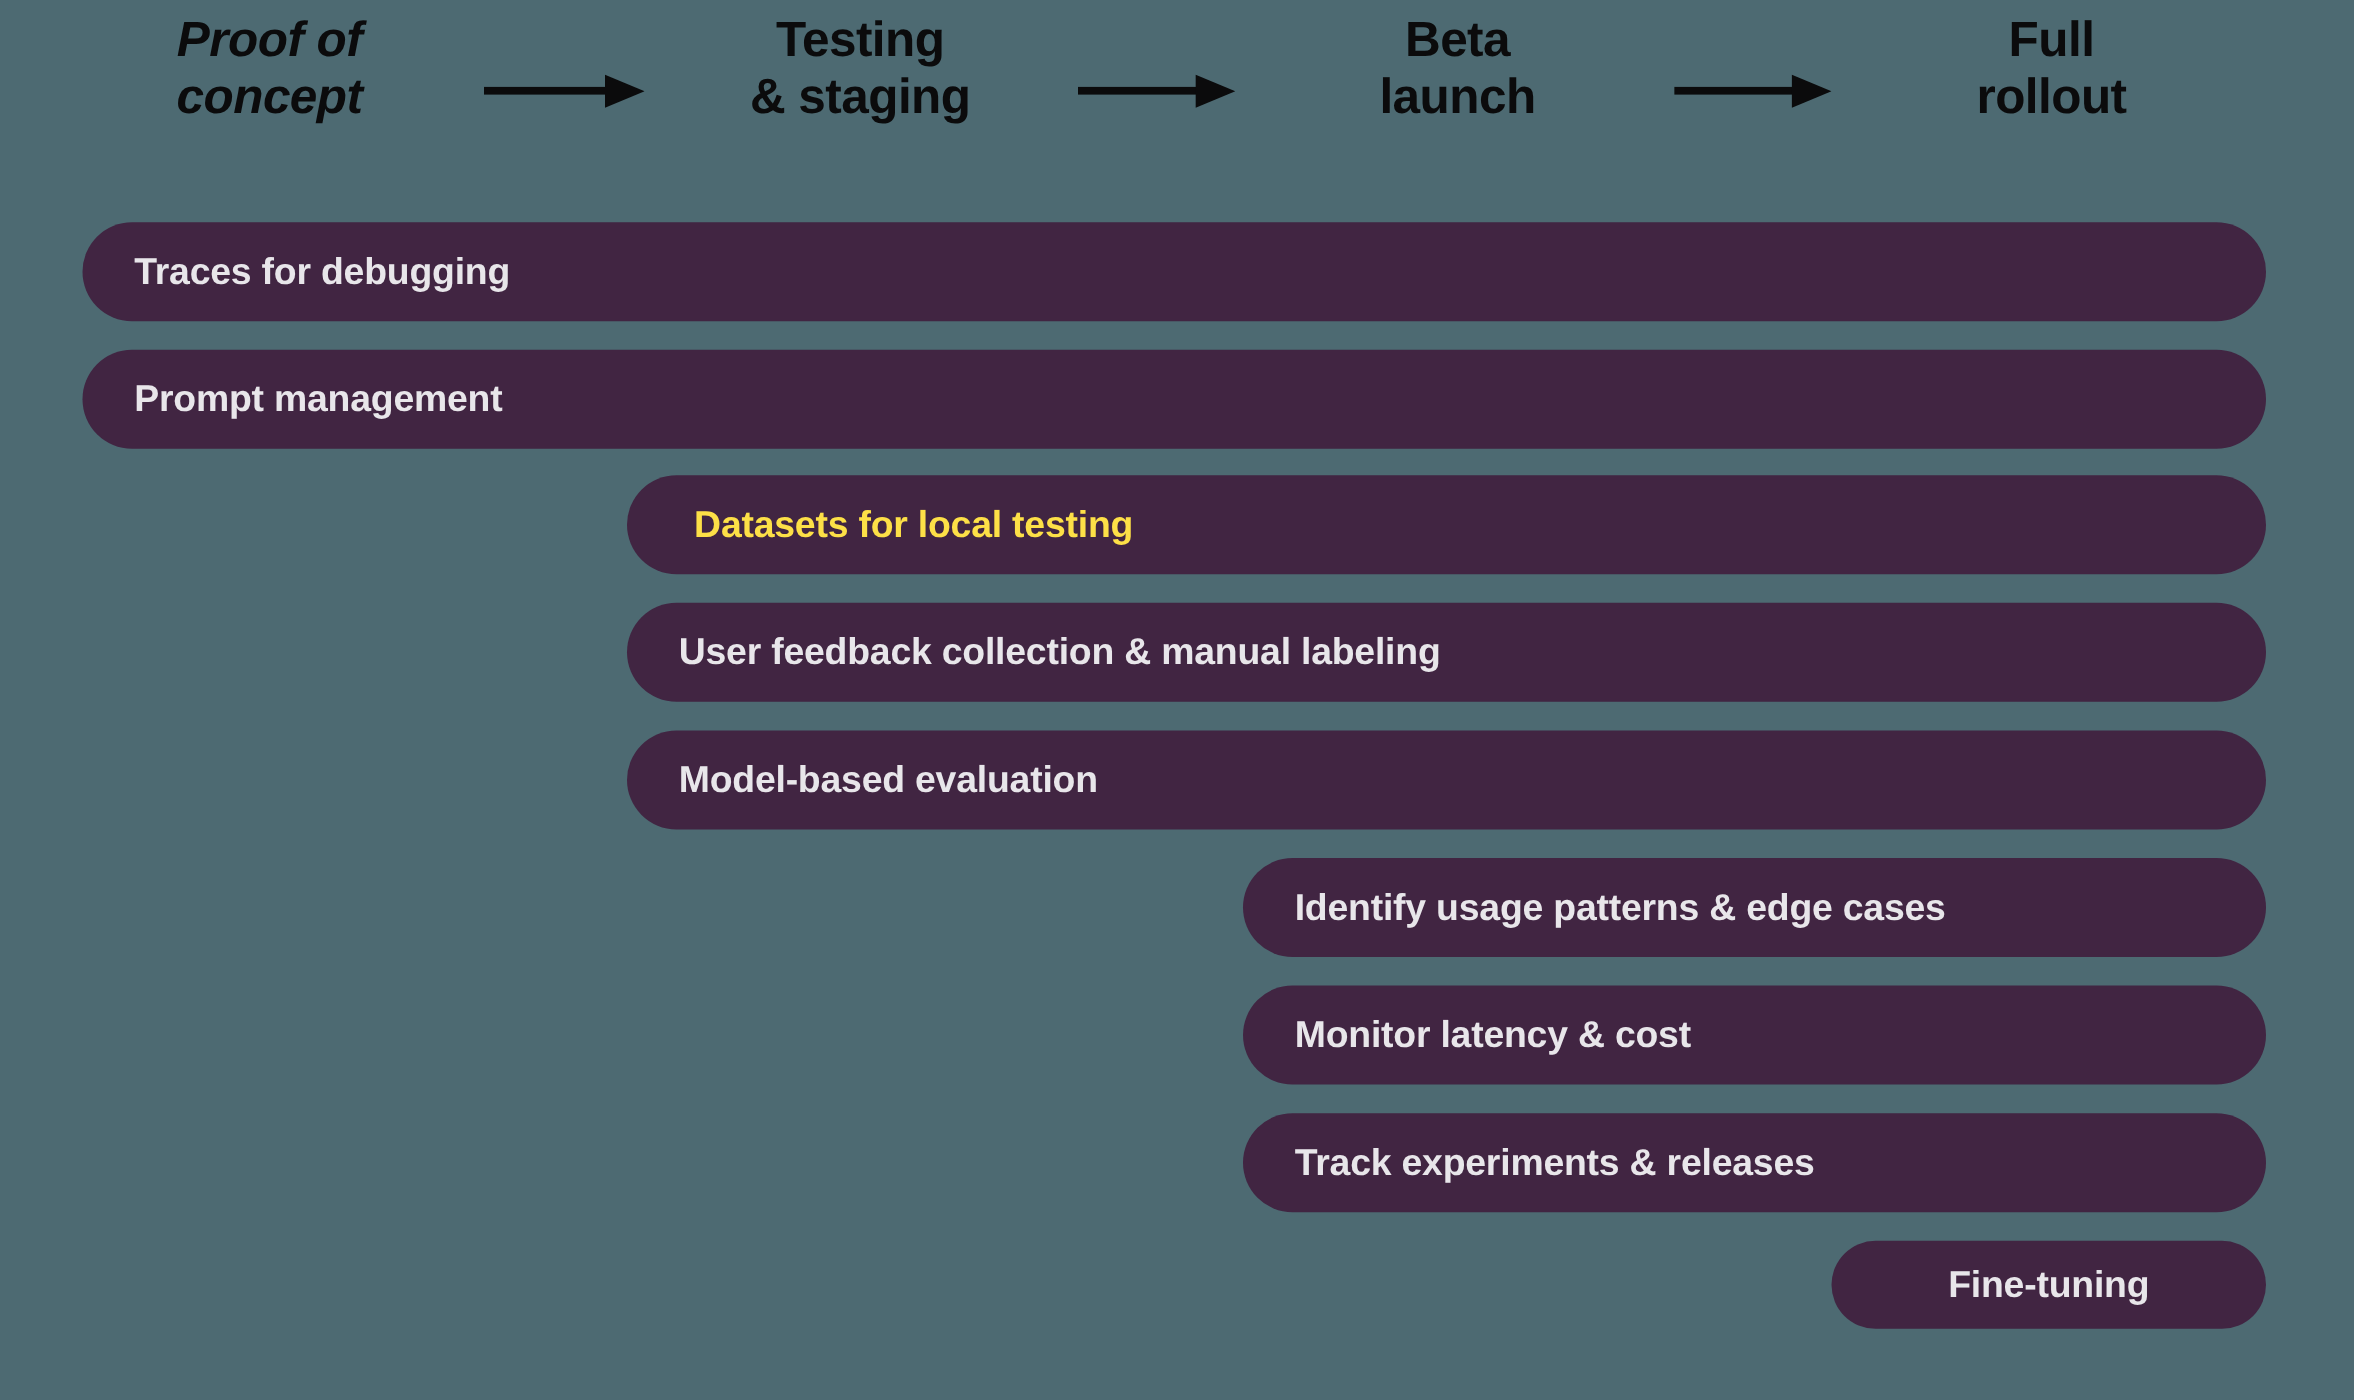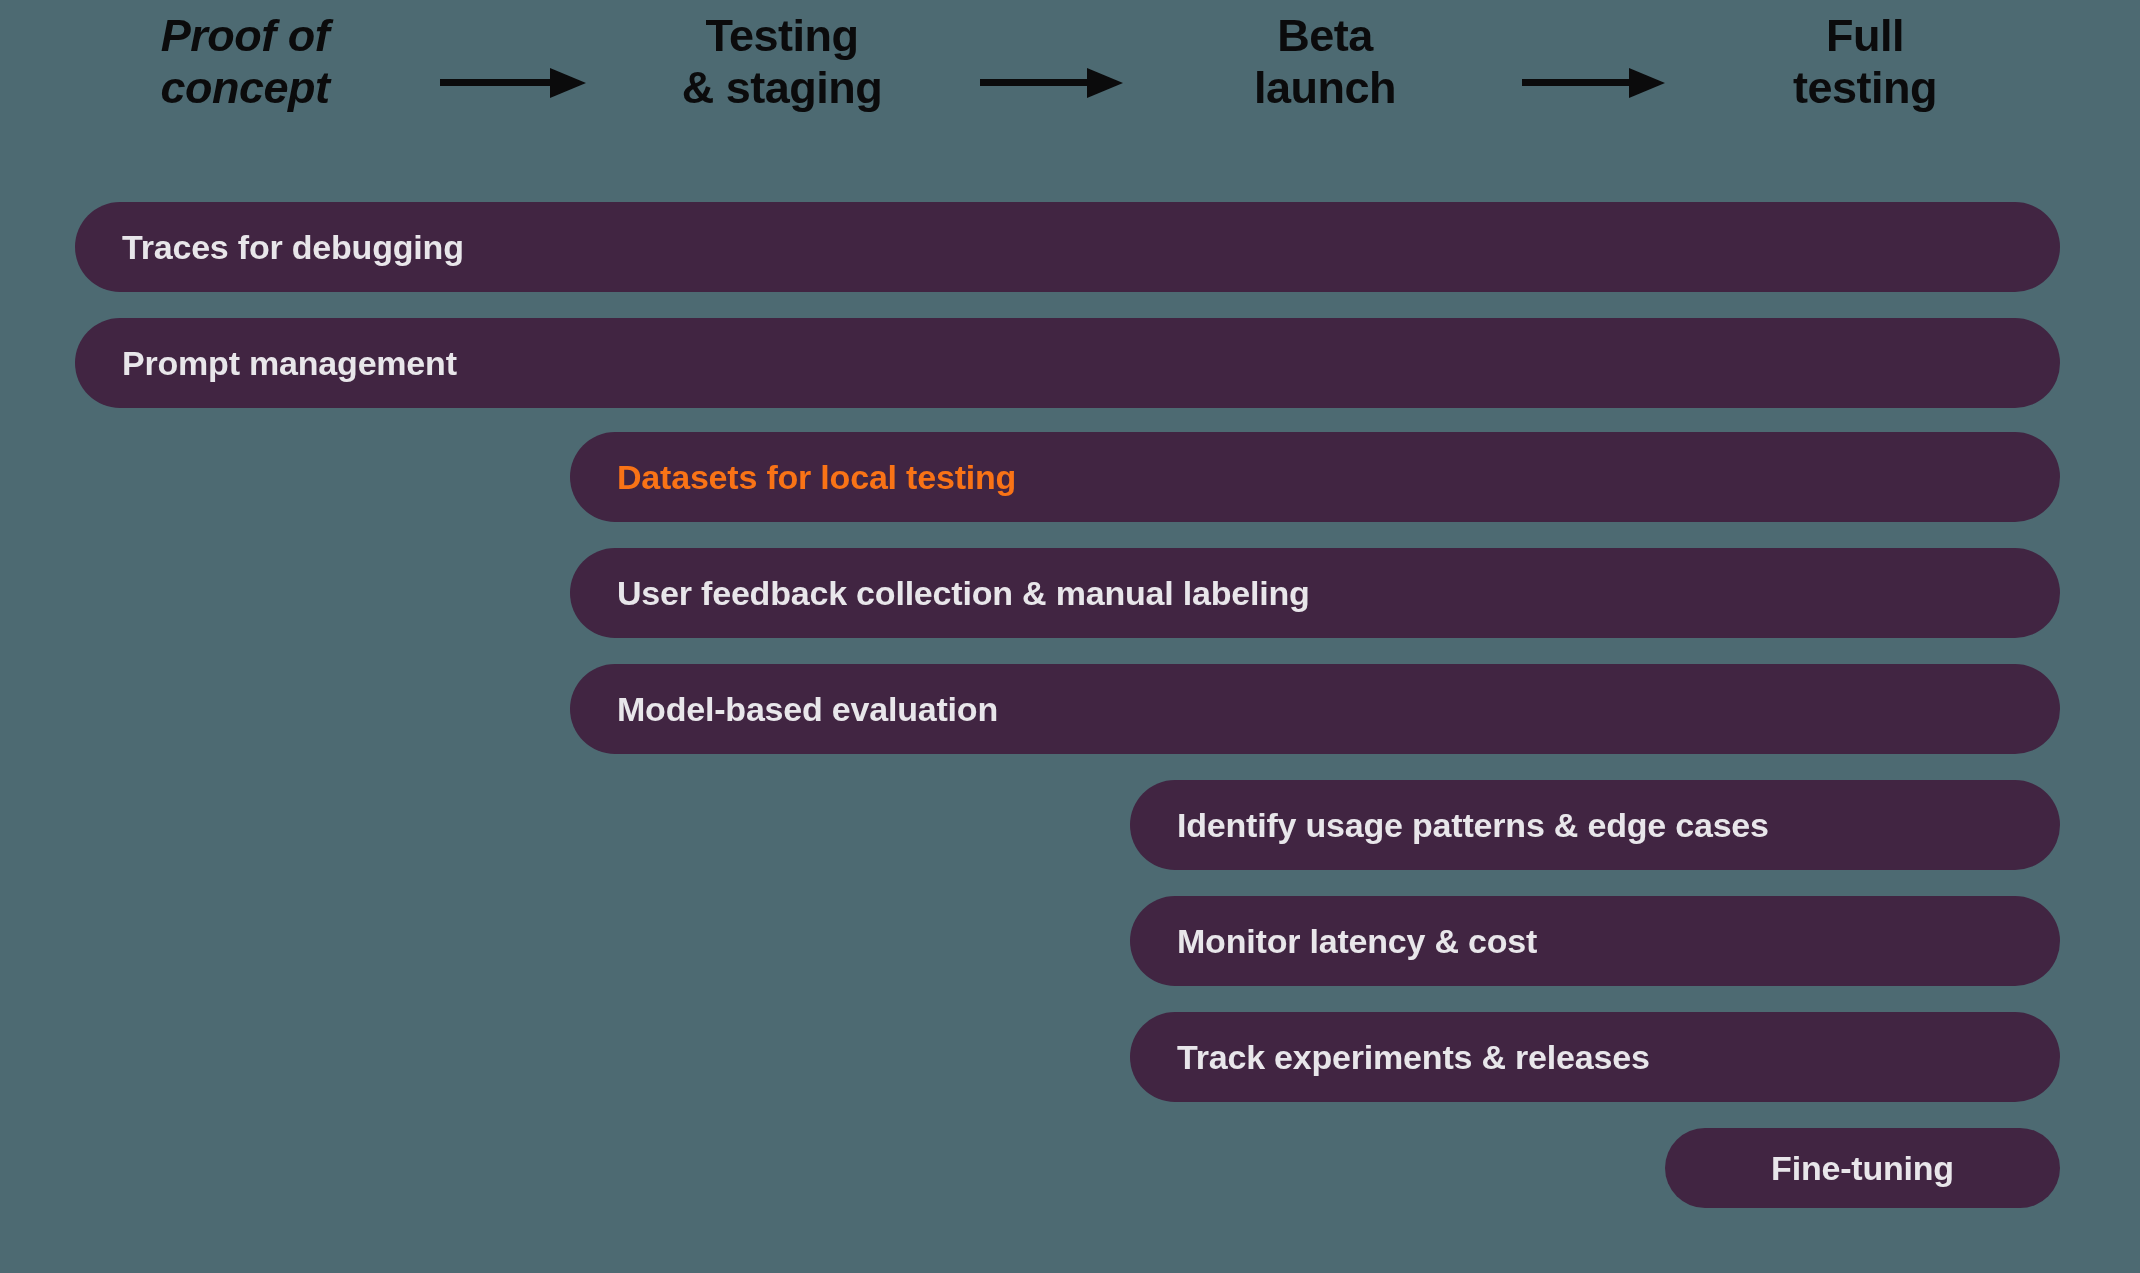--- a/index.html
+++ b/index.html
@@ -67,21 +67,21 @@
 
 <div id="canvas">
   <div id="stage-labels">
       <div class="stage-label" style="left: 245px; color: rgb(11, 11, 12); font-style: italic;">Proof of
 concept</div>
       <div class="stage-label" style="left: 782px; color: rgb(11, 11, 12);">Testing
 &amp; staging</div>
       <div class="stage-label" style="left: 1325px; color: rgb(11, 11, 12);">Beta
 launch</div>
       <div class="stage-label" style="left: 1865px; color: rgb(11, 11, 12);">Full
-testing</div>
+rollout</div>
     </div>
   <div id="arrow-layer">
       <svg class="stage-arrow" width="146" height="34" viewBox="0 0 146 34" style="left: 440px; top: 66px; position: absolute;">
         <rect x="0" y="13" width="116" height="7" fill="#0b0b0c"></rect>
         <polygon points="110,2 146,17 110,32" fill="#0b0b0c"></polygon>
       </svg>
       <svg class="stage-arrow" width="143" height="34" viewBox="0 0 143 34" style="left: 980px; top: 66px; position: absolute;">
         <rect x="0" y="13" width="113" height="7" fill="#0b0b0c"></rect>
         <polygon points="107,2 143,17 107,32" fill="#0b0b0c"></polygon>
       </svg>
@@ -91,21 +91,21 @@
       </svg>
     </div>
   <div id="bar-layer">
       <div class="bar bar-left" style="left: 75px; top: 202px; width: 1985px; height: 90px; border-radius: 45px; background: rgb(65, 37, 66);">
         <span class="bar-label" style="color: rgb(232, 230, 234);">Traces for debugging</span>
       </div>
       <div class="bar bar-left" style="left: 75px; top: 318px; width: 1985px; height: 90px; border-radius: 45px; background: rgb(65, 37, 66);">
         <span class="bar-label" style="color: rgb(232, 230, 234);">Prompt management</span>
       </div>
       <div class="bar bar-left" style="left: 570px; top: 432px; width: 1490px; height: 90px; border-radius: 45px; background: rgb(65, 37, 66);">
-        <span class="bar-label" style="color: #f97316;">Datasets for local testing</span>
+        <span class="bar-label" style="color: #fde047; margin-left: 14px;">Datasets for local testing</span>
       </div>
       <div class="bar bar-left" style="left: 570px; top: 548px; width: 1490px; height: 90px; border-radius: 45px; background: rgb(65, 37, 66);">
         <span class="bar-label" style="color: rgb(232, 230, 234);">User feedback collection &amp; manual labeling</span>
       </div>
       <div class="bar bar-left" style="left: 570px; top: 664px; width: 1490px; height: 90px; border-radius: 45px; background: rgb(65, 37, 66);">
         <span class="bar-label" style="color: rgb(232, 230, 234);">Model-based evaluation</span>
       </div>
       <div class="bar bar-left" style="left: 1130px; top: 780px; width: 930px; height: 90px; border-radius: 45px; background: rgb(65, 37, 66);">
         <span class="bar-label" style="color: rgb(232, 230, 234);">Identify usage patterns &amp; edge cases</span>
       </div>

